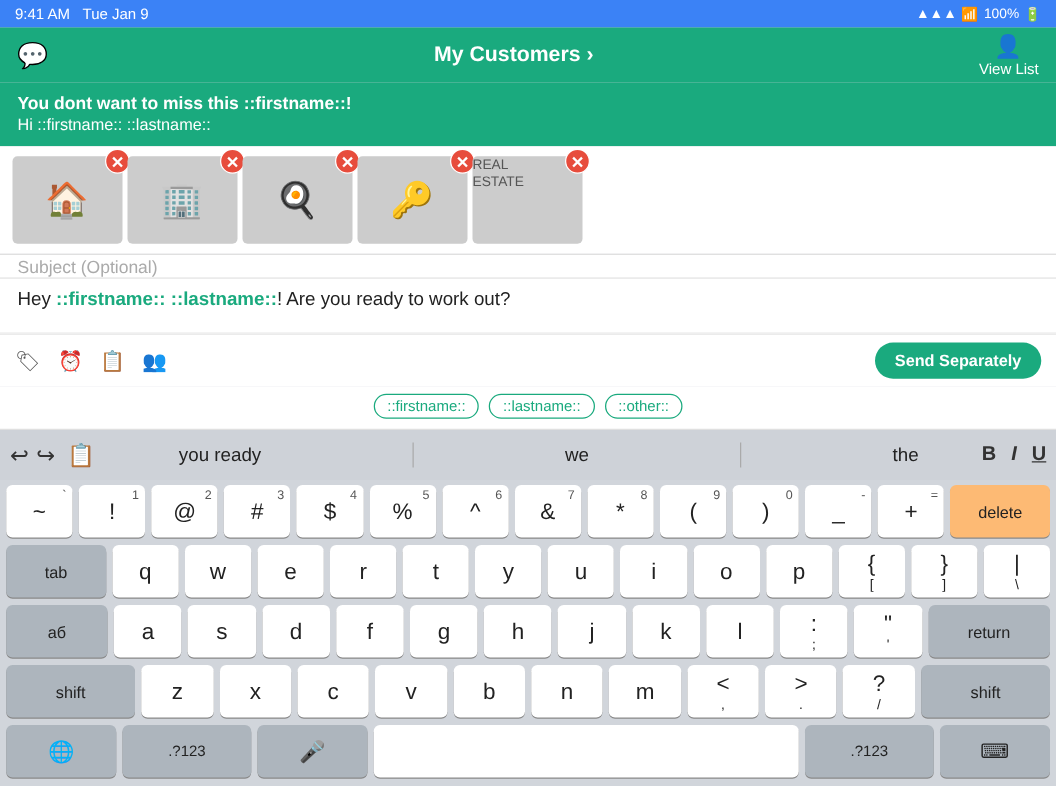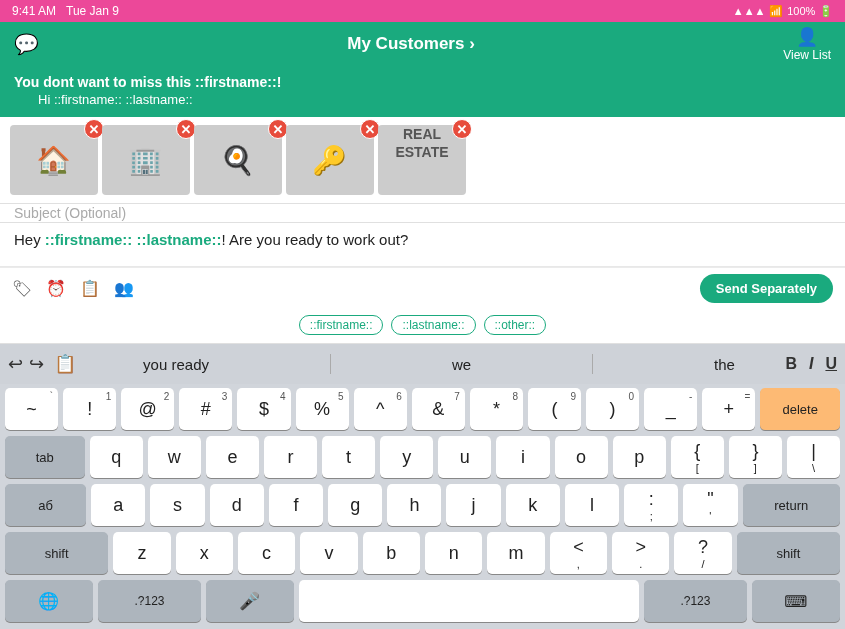--- a/index.html
+++ b/index.html
@@ -6,21 +6,21 @@
     body {
       width: 845px;
       height: 629px;
       overflow: hidden;
       font-family: -apple-system, BlinkMacSystemFont, 'Helvetica Neue', sans-serif;
       background: #d1d5db;
     }
 
     
     .status-bar {
-      background: #ec4899;
+      background: #3b82f6;
       color: white;
       font-size: 12px;
       padding: 4px 12px;
       display: flex;
       justify-content: space-between;
       align-items: center;
       height: 22px;
     }
     .status-left { display: flex; align-items: center; gap: 4px; }
     .status-right { display: flex; align-items: center; gap: 4px; font-size: 11px; }
@@ -45,21 +45,20 @@
       color: white;
       padding: 8px 14px 10px;
     }
     .message-header .title-line {
       font-size: 14px;
       font-weight: 700;
     }
     .message-header .subtitle-line {
       font-size: 13px;
       margin-top: 2px;
-      margin-left: 24px;
     }
 
     
     .image-strip {
       display: flex;
       flex-direction: row;
       gap: 4px;
       padding: 8px 10px;
       background: white;
     }
@@ -272,21 +271,21 @@
     
     .img-house1 { background: linear-gradient(135deg, #8ab4d4 0%, #c0d8ea 100%); position: relative; }
     .img-house1::after { content: '🏠'; font-size: 28px; position: absolute; top: 50%; left: 50%; transform: translate(-50%,-50%); }
     .img-stairs { background: linear-gradient(135deg, #c8c0b8 0%, #e0d8d0 100%); position: relative; }
     .img-stairs::after { content: '🏢'; font-size: 28px; position: absolute; top: 50%; left: 50%; transform: translate(-50%,-50%); }
     .img-kitchen { background: linear-gradient(135deg, #d8d8d0 0%, #efefef 100%); position: relative; }
     .img-kitchen::after { content: '🍳'; font-size: 28px; position: absolute; top: 50%; left: 50%; transform: translate(-50%,-50%); }
     .img-keys { background: linear-gradient(135deg, #e0c898 0%, #f0e0b8 100%); position: relative; }
     .img-keys::after { content: '🔑'; font-size: 28px; position: absolute; top: 50%; left: 50%; transform: translate(-50%,-50%); }
     .img-realestate { background: linear-gradient(135deg, #d8e8d8 0%, #f0f0e8 100%); position: relative; display: flex; align-items: center; justify-content: center; }
-    .real-estate-text { font-size: 14px; font-weight: 700; color: #555; text-align: center; line-height: 1.3; }
+    .real-estate-text { font-size: 11px; font-weight: 400; color: #555; text-align: left; line-height: 1.3; }
 
   </style>
 </head>
 <body>
 
 <div class="status-bar">
   <div class="status-left">
     <span>9:41 AM</span>
     <span style="margin-left:6px;">Tue Jan 9</span>
   </div>

